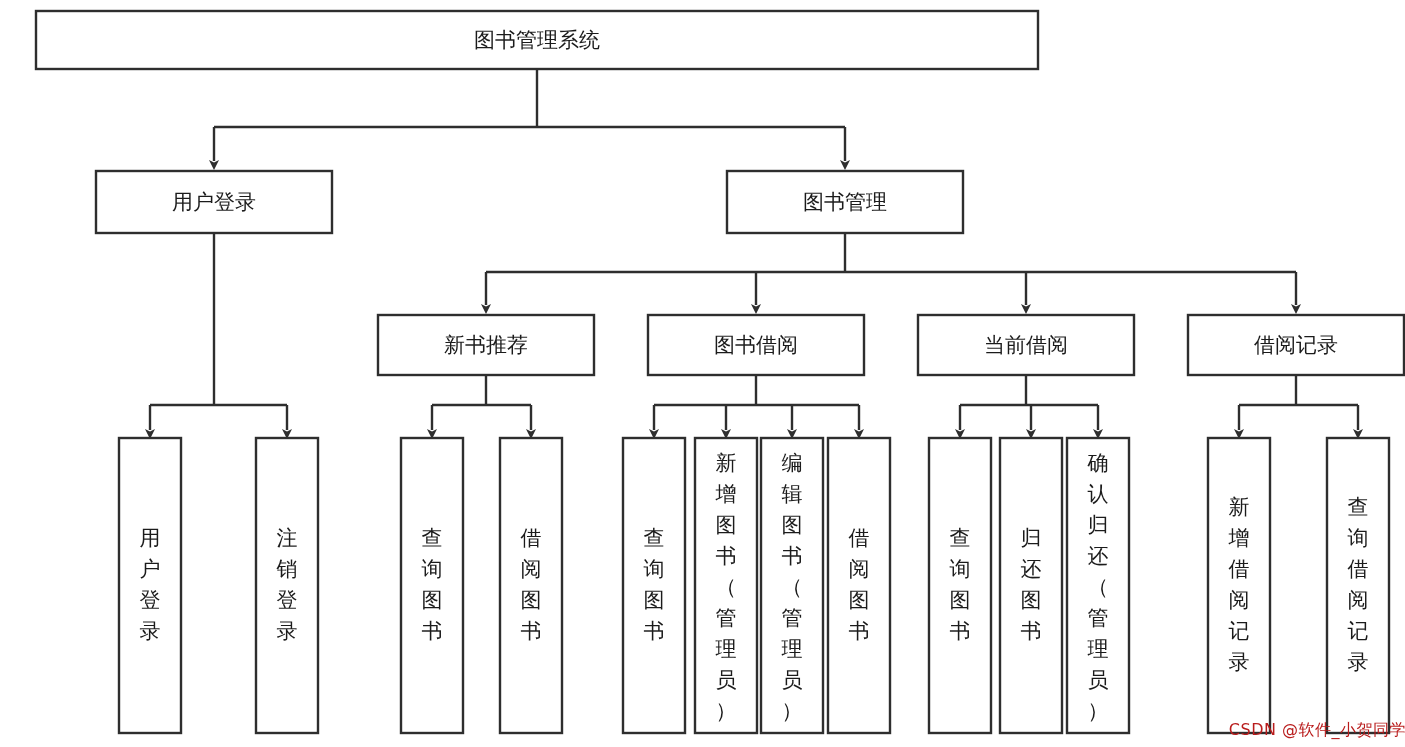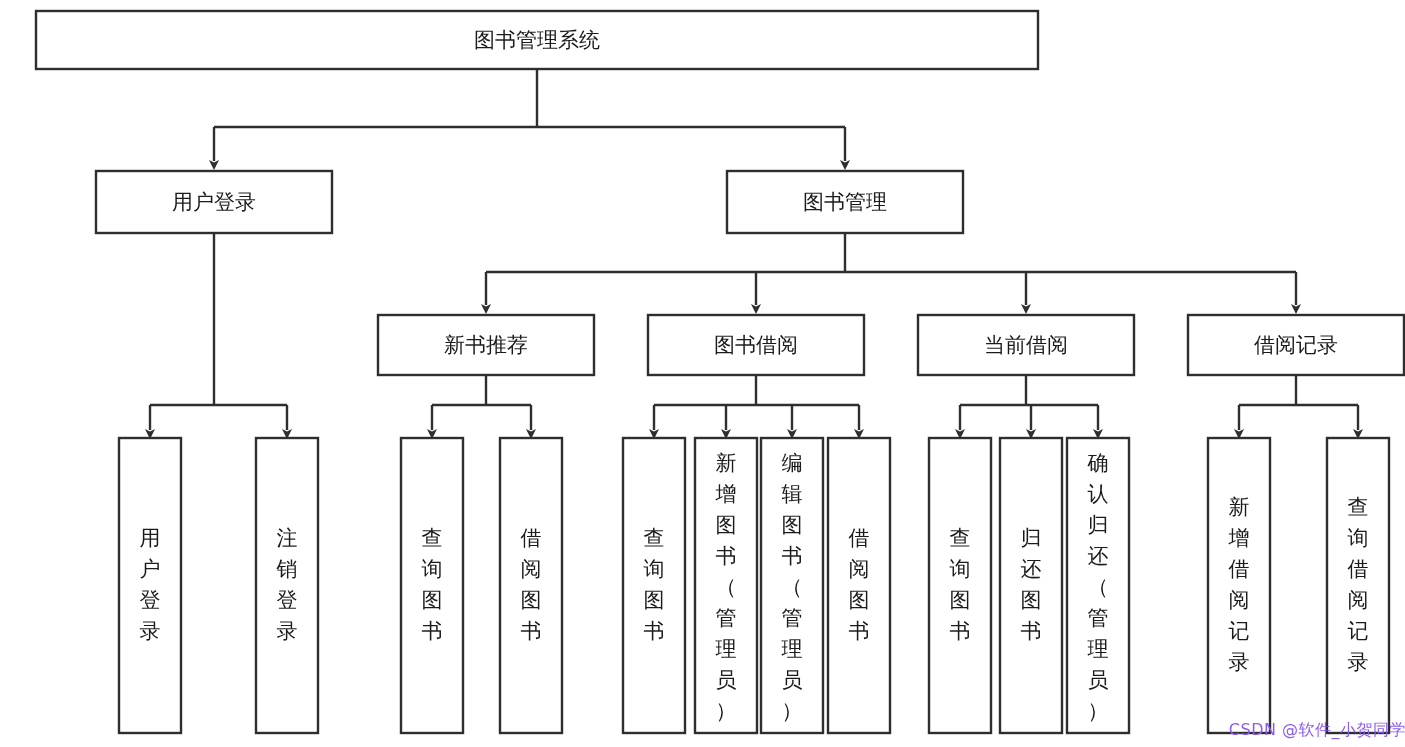--- a/index.html
+++ b/index.html
@@ -54,21 +54,21 @@
   .arrow-head {
     fill: #2e2e2e;
     stroke: none;
   }
   .watermark {
     position: absolute;
     right: 10px;
     bottom: 6px;
     font-family: "DejaVu Sans", "Liberation Sans", sans-serif;
     font-size: 16px;
-    color: #8b5cf6;
+    color: #b91c1c;
     white-space: nowrap;
     letter-spacing: 0.5px;
     user-select: none;
   }
 </style>
 </head>
 <body>
 
 <div id="diagram-root">
   <svg class="flowchart" viewBox="0 0 1405 747" xmlns="http://www.w3.org/2000/svg">

